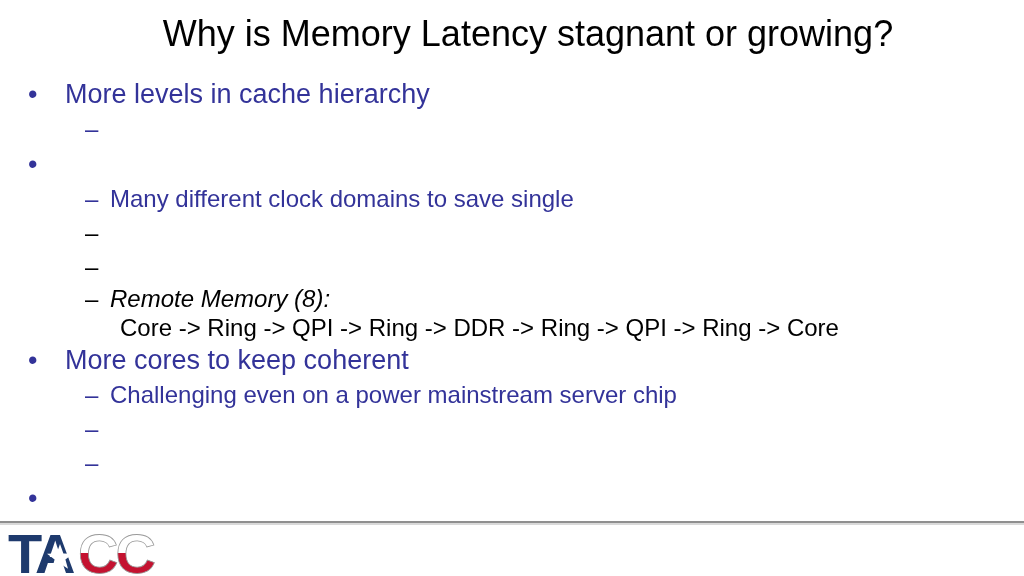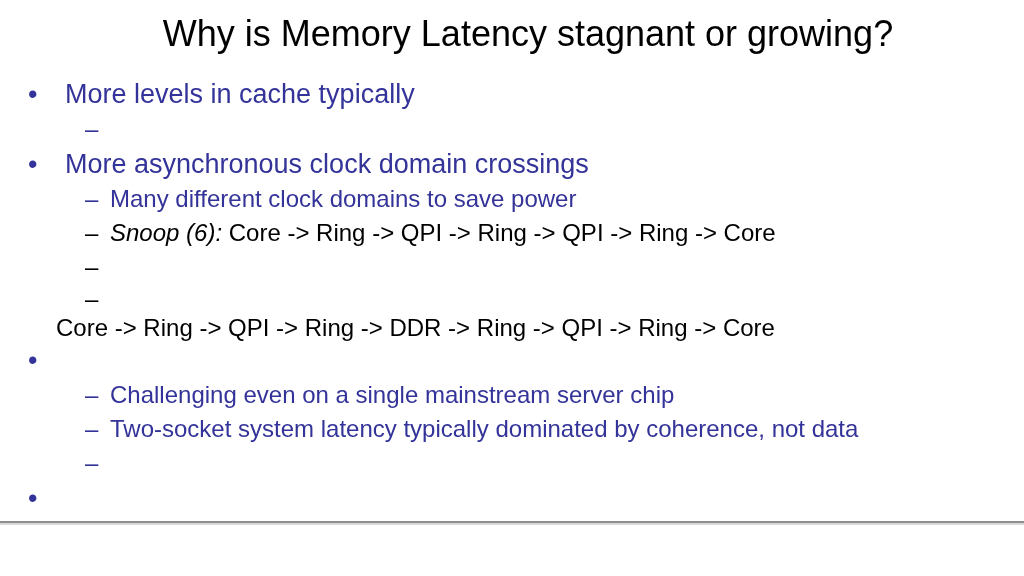--- a/index.html
+++ b/index.html
@@ -38,21 +38,21 @@
   .row.l1 .marker { width: 37px; flex: 0 0 37px; }
   .row.l2 {
     padding-left: 85px;
     font-size: 24px;
     line-height: 34px;
     color: #333399;
   }
   .row.l2 .marker { width: 25px; flex: 0 0 25px; }
   .row.black { color: #000000; }
   .row.tight { line-height: 29px; }
-  .row.cont { padding-left: 56px; align-items: flex-end; }
+  .row.cont { padding-left: 120px; align-items: flex-end; }
   .lead { font-style: italic; }
   .footer-rule {
     position: absolute;
     top: 521px;
     left: 0;
     width: 1024px;
     height: 4px;
     background: linear-gradient(#8f8f8f 60%, #d9d9d9 60%);
   }
   .logo-wrap {
@@ -67,74 +67,88 @@
 <body>
 
 <div class="slide">
 
   <div class="title">Why is Memory Latency stagnant or growing?</div>
 
   <div class="content">
 
     <div class="row l1">
       <span class="marker">•</span>
-      <span>More levels in cache typically</span>
+      <span>More levels in cache hierarchy</span>
     </div>
 
     <div class="row l2">
       <span class="marker">–</span>
     </div>
 
     <div class="row l1">
       <span class="marker">•</span>
-      <span>More asynchronous clock domain crossings</span>
     </div>
 
     <div class="row l2">
       <span class="marker">–</span>
-      <span>Many different clock domains to save power</span>
+      <span>Many different clock domains to save single</span>
     </div>
 
     <div class="row l2 black">
       <span class="marker">–</span>
-      <span><span class="lead">Snoop (6):</span><span> Core -&gt; Ring -&gt; QPI -&gt; Ring -&gt; QPI -&gt; Ring -&gt; Core</span></span>
     </div>
 
     <div class="row l2 black">
       <span class="marker">–</span>
     </div>
 
     <div class="row l2 black tight">
       <span class="marker">–</span>
+      <span class="lead">Remote Memory (8):</span>
     </div>
 
     <div class="row l2 black tight cont">
       <span>Core -&gt; Ring -&gt; QPI -&gt; Ring -&gt; DDR -&gt; Ring -&gt; QPI -&gt; Ring -&gt; Core</span>
     </div>
 
     <div class="row l1">
       <span class="marker">•</span>
+      <span>More cores to keep coherent</span>
     </div>
 
     <div class="row l2">
       <span class="marker">–</span>
-      <span>Challenging even on a single mainstream server chip</span>
+      <span>Challenging even on a power mainstream server chip</span>
     </div>
 
     <div class="row l2">
       <span class="marker">–</span>
-      <span>Two-socket system latency typically dominated by coherence, not data</span>
     </div>
 
     <div class="row l2">
       <span class="marker">–</span>
     </div>
 
     <div class="row l1">
       <span class="marker">•</span>
     </div>
 
   </div>
 
   <div class="footer-rule"></div>
 
+  <div class="logo-wrap">
+    <svg width="160" height="48" viewBox="0 0 160 48" xmlns="http://www.w3.org/2000/svg">
+      <defs>
+        <linearGradient id="texasC" x1="0" y1="0" x2="0" y2="1">
+          <stop offset="0.5" stop-color="#ffffff"></stop>
+          <stop offset="0.5" stop-color="#c41230"></stop>
+        </linearGradient>
+      </defs>
+      <g font-family="'Liberation Sans', sans-serif" font-weight="bold" font-size="56" letter-spacing="-3">
+        <text x="0" y="45" fill="#1e3a6d">TA</text>
+        <text x="70" y="45" fill="url(#texasC)" stroke="#9a9a9a" stroke-width="0.8">CC</text>
+      </g>
+      <polygon fill="#ffffff" points="52,16 55.4,25.4 65,25.8 57.4,31.6 60,40.8 52,35.4 44,40.8 46.6,31.6 39,25.8 48.6,25.4"></polygon>
+    </svg>
+  </div>
 
 </div>
 
 </body></html>

